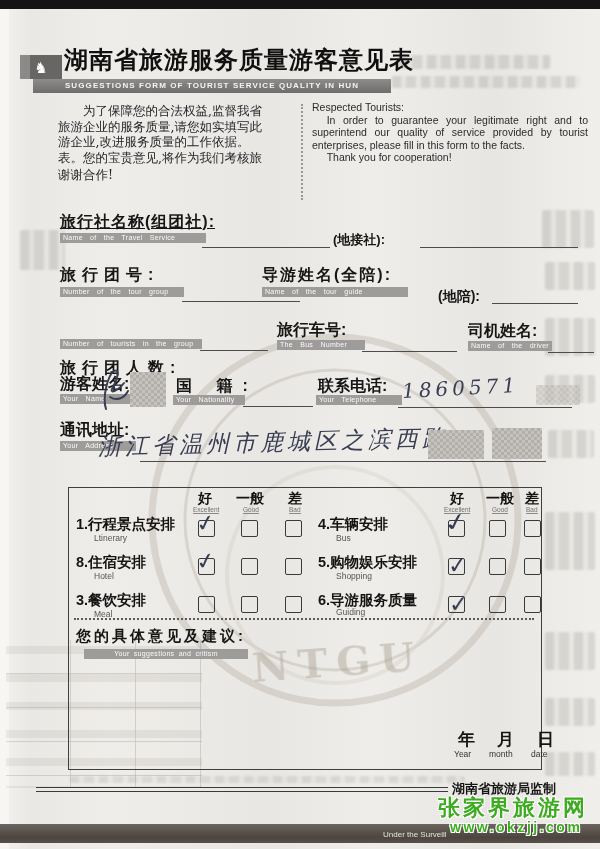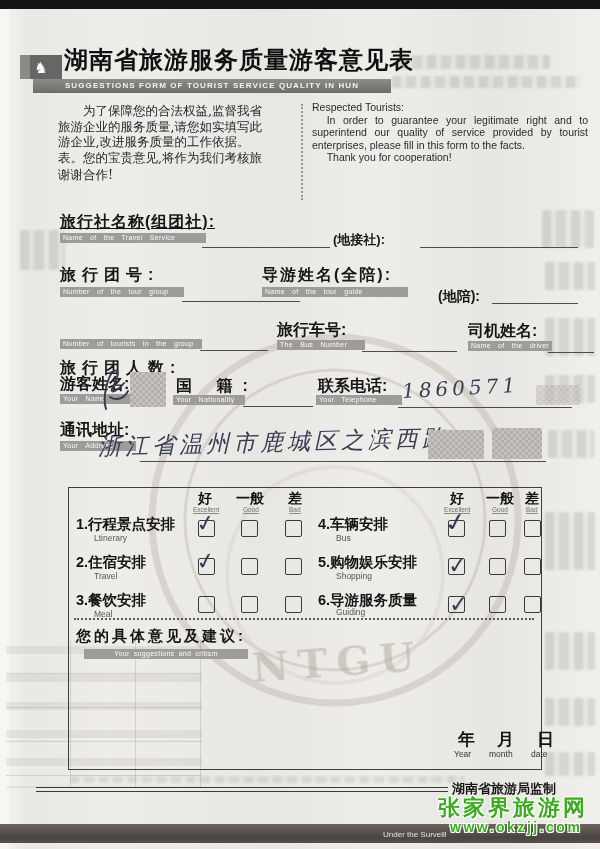--- a/index.html
+++ b/index.html
@@ -181,22 +181,22 @@
   <div class="abs cb" style="left:198px;top:520px;">
       <span class="check">✓</span>
     </div>
   <div class="abs cb" style="left:241px;top:520px;">
       <span class="check"></span>
     </div>
   <div class="abs cb" style="left:285px;top:520px;">
       <span class="check"></span>
     </div>
 
-  <div class="abs item-cn" style="left:76px;top:553px;">2.住宿安排</div>
-  <div class="abs item-en" style="left:94px;top:571px;">Travel</div>
+  <div class="abs item-cn" style="left:76px;top:553px;">8.住宿安排</div>
+  <div class="abs item-en" style="left:94px;top:571px;">Hotel</div>
   <div class="abs cb" style="left:198px;top:558px;">
       <span class="check">✓</span>
     </div>
   <div class="abs cb" style="left:241px;top:558px;">
       <span class="check"></span>
     </div>
   <div class="abs cb" style="left:285px;top:558px;">
       <span class="check"></span>
     </div>
 

